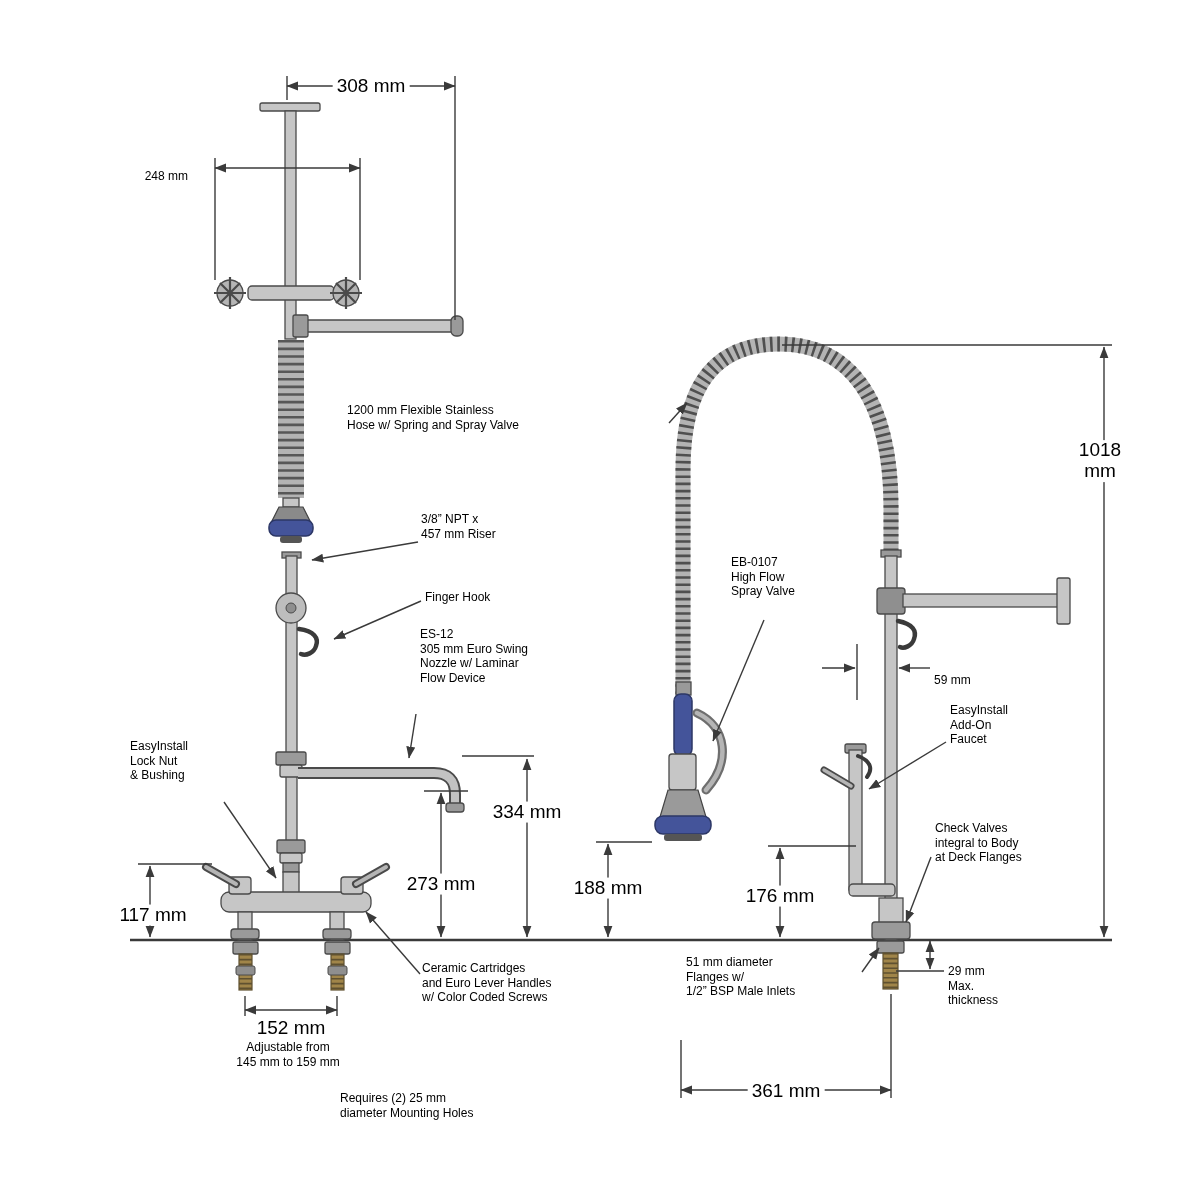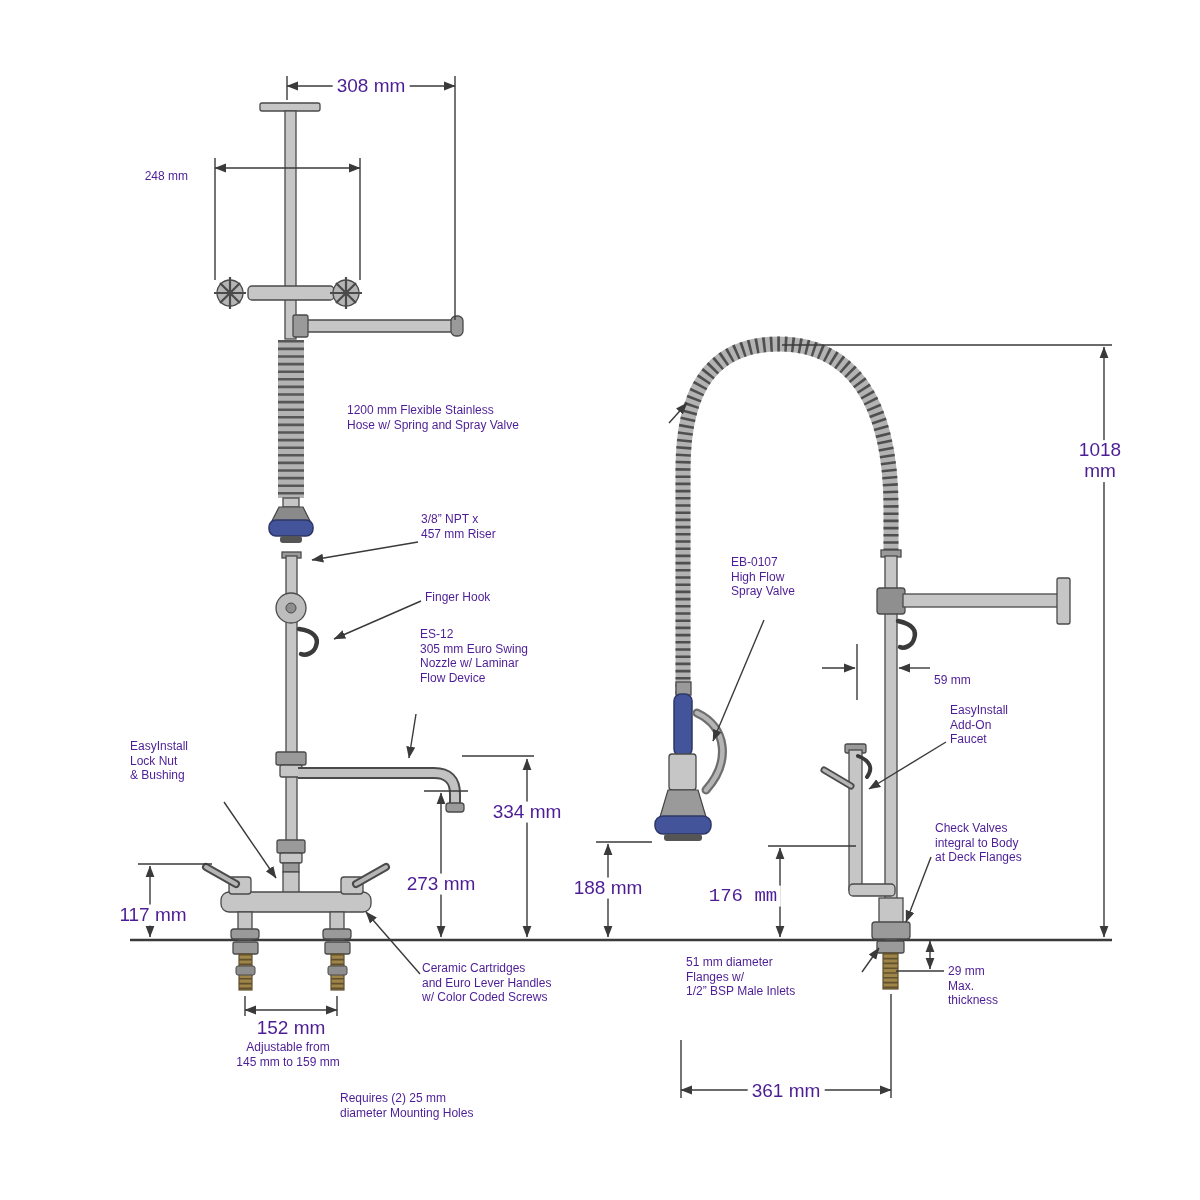--- a/index.html
+++ b/index.html
@@ -1,16 +1,16 @@
 <!DOCTYPE html>
 <html style="--c-line: #3a3a3a; --c-metal: #c6c6c6; --c-valve_blue: #44549a; --c-brass: #a08549;"><head>
 <meta charset="utf-8">
 <style>
   html,body{margin:0;padding:0;background:#ffffff;}
-  .canvas{position:relative;width:1160px;height:1200px;font-family:"Liberation Sans",sans-serif;color:#4c1d95;overflow:hidden;background:#fff;}
+  .canvas{position:relative;width:1160px;height:1200px;font-family:"Liberation Sans",sans-serif;color:#000000;overflow:hidden;background:#fff;}
   .canvas svg{position:absolute;left:0;top:0;}
   .lbl{position:absolute;font-size:12px;line-height:1.22;white-space:pre-line;}
   .dim-t{position:absolute;font-size:19px;line-height:1.1;white-space:pre-line;background:#fff;padding:0 4px;transform:translate(-50%,-50%);text-align:center;}
   .r{text-align:right;}
   .c{text-align:center;}
   .dl{stroke:var(--c-line,#3a3a3a);stroke-width:1.4;fill:none;}
   .th{stroke:var(--c-line,#3a3a3a);stroke-width:2.4;fill:none;}
   .mt{fill:var(--c-metal,#c6c6c6);stroke:#4a4a4a;stroke-width:1.3;}
   .mtd{fill:#9a9a9a;stroke:#4a4a4a;stroke-width:1.3;}
   .blu{fill:var(--c-valve_blue,#44549a);stroke:#2c3766;stroke-width:1.5;}
@@ -182,21 +182,21 @@
   <div class="lbl" style="left:934px;top:673px;">59 mm</div>
   <div class="lbl" style="left:950px;top:703px;">EasyInstall
 Add-On
 Faucet</div>
   <div class="lbl" style="left:130px;top:739px;">EasyInstall
 Lock Nut
 &amp; Bushing</div>
   <div class="dim-t" style="left:527px;top:812px;">334 mm</div>
   <div class="dim-t" style="left:441px;top:884px;">273 mm</div>
   <div class="dim-t" style="left:608px;top:888px;">188 mm</div>
-  <div class="dim-t" style="left:743px;top:896px;font-family:Liberation Mono, monospace;">176 mm</div>
+  <div class="dim-t" style="left:780px;top:896px;">176 mm</div>
   <div class="lbl" style="left:935px;top:821px;">Check Valves
 integral to Body
 at Deck Flanges</div>
   <div class="dim-t" style="left:153px;top:915px;">117 mm</div>
   <div class="lbl" style="left:422px;top:961px;">Ceramic Cartridges
 and Euro Lever Handles
 w/ Color Coded Screws</div>
   <div class="lbl" style="left:686px;top:955px;">51 mm diameter
 Flanges w/
 1/2” BSP Male Inlets</div>

